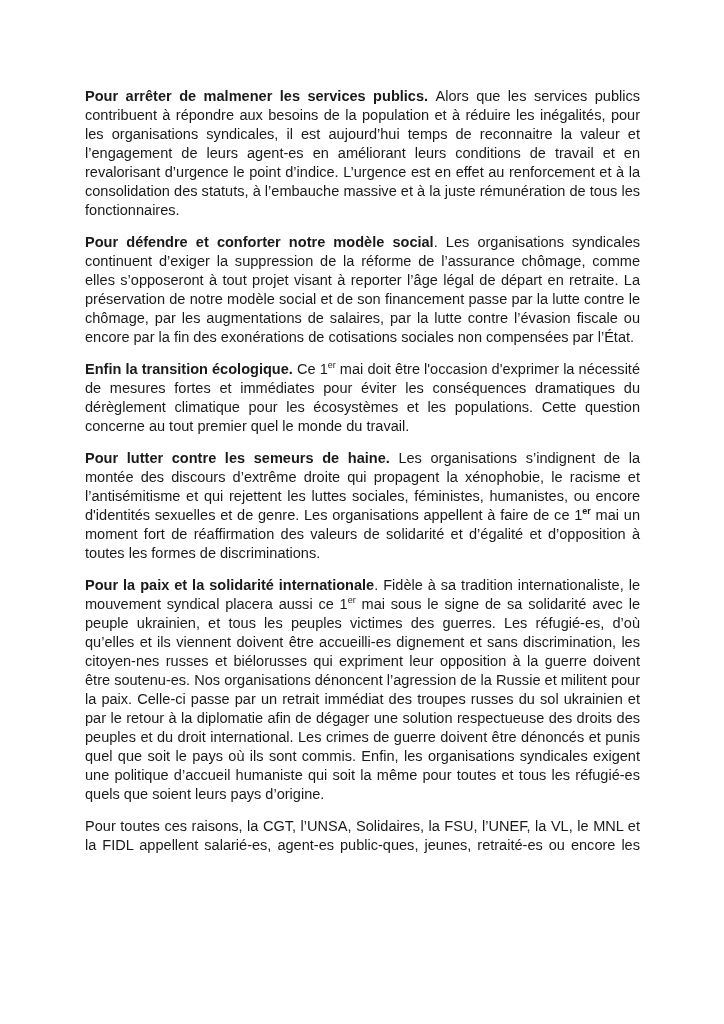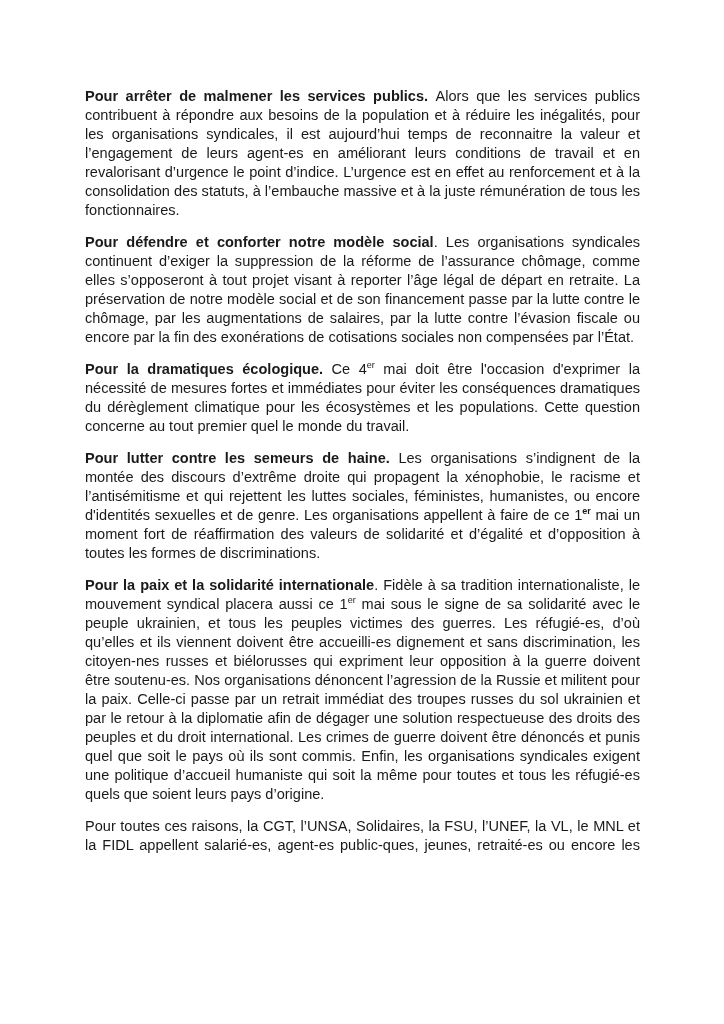--- a/index.html
+++ b/index.html
@@ -40,18 +40,18 @@
     vertical-align: super;
   }
 </style>
 </head>
 <body>
 
 <div class="page">
   <div class="content">
       <p class="para"><span class="bold">Pour arrêter de malmener les services publics. </span><span>Alors que les services publics contribuent à répondre aux besoins de la population et à réduire les inégalités, pour les organisations syndicales, il est aujourd’hui temps de reconnaitre la valeur et l’engagement de leurs agent-es en améliorant leurs conditions de travail et en revalorisant d’urgence le point d’indice. L’urgence est en effet au renforcement et à la consolidation des statuts, à l’embauche massive et à la juste rémunération de tous les fonctionnaires.</span></p>
       <p class="para"><span class="bold">Pour défendre et conforter notre modèle social</span><span>. Les organisations syndicales continuent d’exiger la suppression de la réforme de l’assurance chômage, comme elles s’opposeront à tout projet visant à reporter l’âge légal de départ en retraite. La préservation de notre modèle social et de son financement passe par la lutte contre le chômage, par les augmentations de salaires, par la lutte contre l’évasion fiscale ou encore par la fin des exonérations de cotisations sociales non compensées par l’État.</span></p>
-      <p class="para"><span class="bold">Pour la dramatiques écologique. </span><span>Ce 4</span><sup class="ord">er</sup><span> mai doit être l'occasion d'exprimer la nécessité de mesures fortes et immédiates pour éviter les conséquences dramatiques du dérèglement climatique pour les écosystèmes et les populations. Cette question concerne au tout premier quel le monde du travail.</span></p>
+      <p class="para"><span class="bold">Enfin la transition écologique. </span><span>Ce 1</span><sup class="ord">er</sup><span> mai doit être l'occasion d'exprimer la nécessité de mesures fortes et immédiates pour éviter les conséquences dramatiques du dérèglement climatique pour les écosystèmes et les populations. Cette question concerne au tout premier quel le monde du travail.</span></p>
       <p class="para"><span class="bold">Pour lutter contre les semeurs de haine. </span><span>Les organisations s’indignent de la montée des discours d’extrême droite qui propagent la xénophobie, le racisme et l’antisémitisme et qui rejettent les luttes sociales, féministes, humanistes, ou encore d'identités sexuelles et de genre. Les organisations appellent à faire de ce 1</span><sup class="ord bold">er</sup><span> mai un moment fort de réaffirmation des valeurs de solidarité et d’égalité et d’opposition à toutes les formes de discriminations.</span></p>
       <p class="para"><span class="bold">Pour la paix et la solidarité internationale</span><span>. Fidèle à sa tradition internationaliste, le mouvement syndical placera aussi ce 1</span><sup class="ord">er</sup><span> mai sous le signe de sa solidarité avec le peuple ukrainien, et tous les peuples victimes des guerres. Les réfugié-es, d’où qu’elles et ils viennent doivent être accueilli-es dignement et sans discrimination, les citoyen-nes russes et biélorusses qui expriment leur opposition à la guerre doivent être soutenu-es. Nos organisations dénoncent l’agression de la Russie et militent pour la paix. Celle-ci passe par un retrait immédiat des troupes russes du sol ukrainien et par le retour à la diplomatie afin de dégager une solution respectueuse des droits des peuples et du droit international. Les crimes de guerre doivent être dénoncés et punis quel que soit le pays où ils sont commis. Enfin, les organisations syndicales exigent une politique d’accueil humaniste qui soit la même pour toutes et tous les réfugié-es quels que soient leurs pays d’origine.</span></p>
       <p class="para"><span>Pour toutes ces raisons, la CGT, l’UNSA, Solidaires, la FSU, l’UNEF, la VL, le MNL et la FIDL appellent salarié-es, agent-es public-ques, jeunes, retraité-es ou encore les privé-es d’emploi à participer aux rassemblements et aux manifestations le plus massivement possible le 1er mai.</span></p>
     </div>
 </div>
 
 </body></html>

